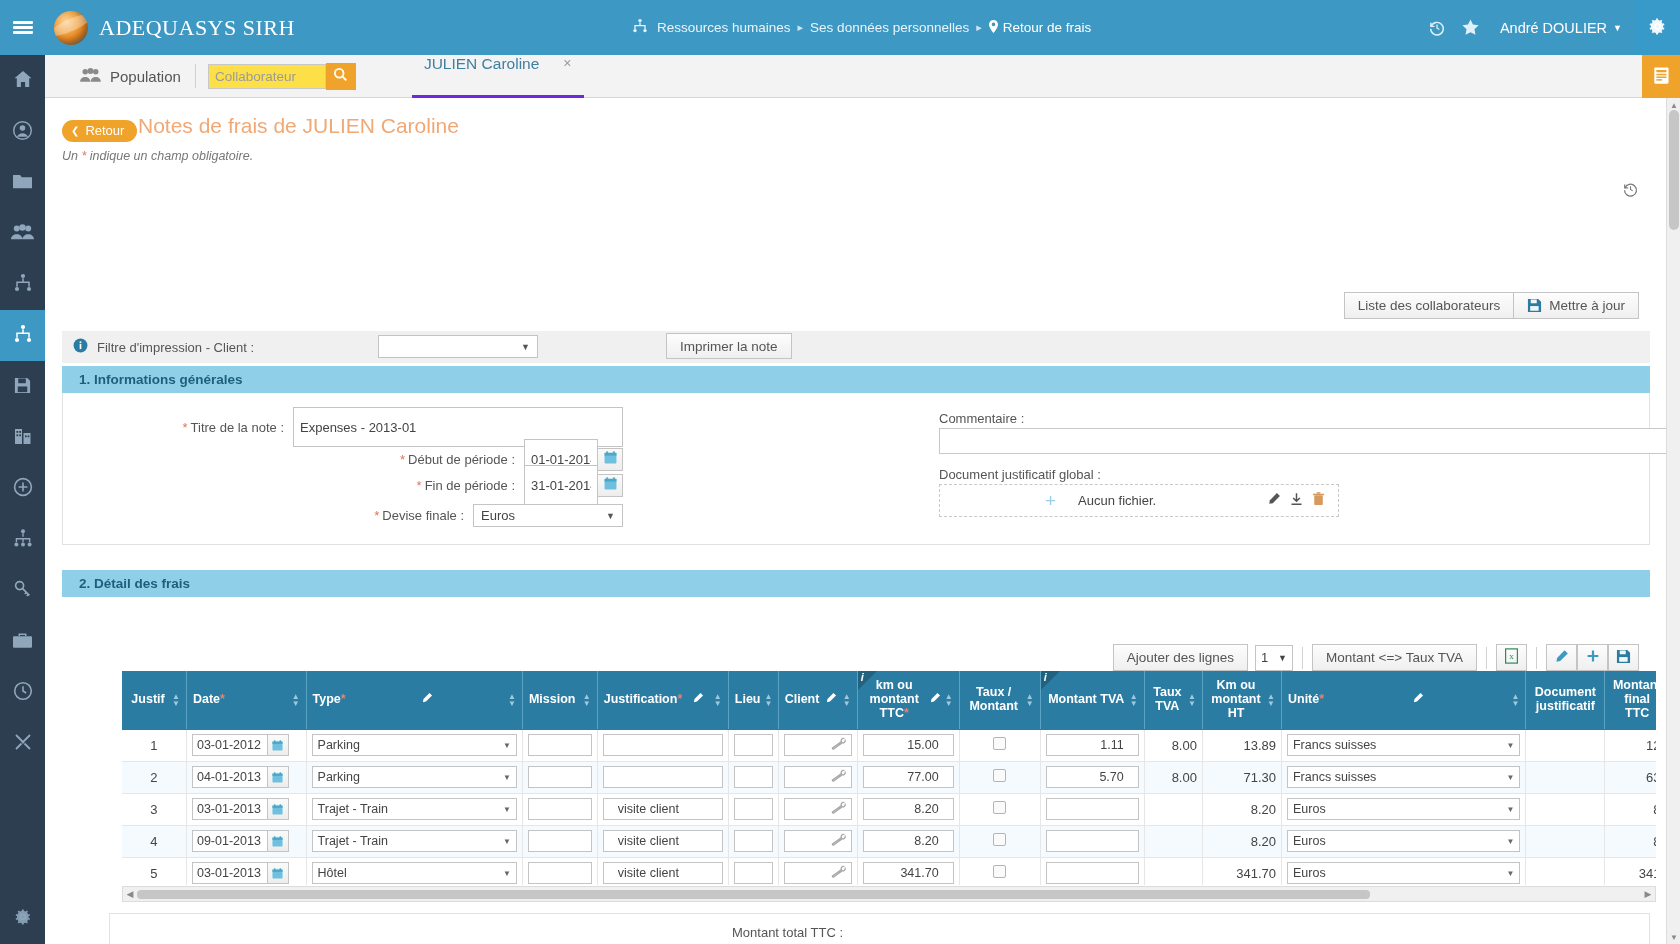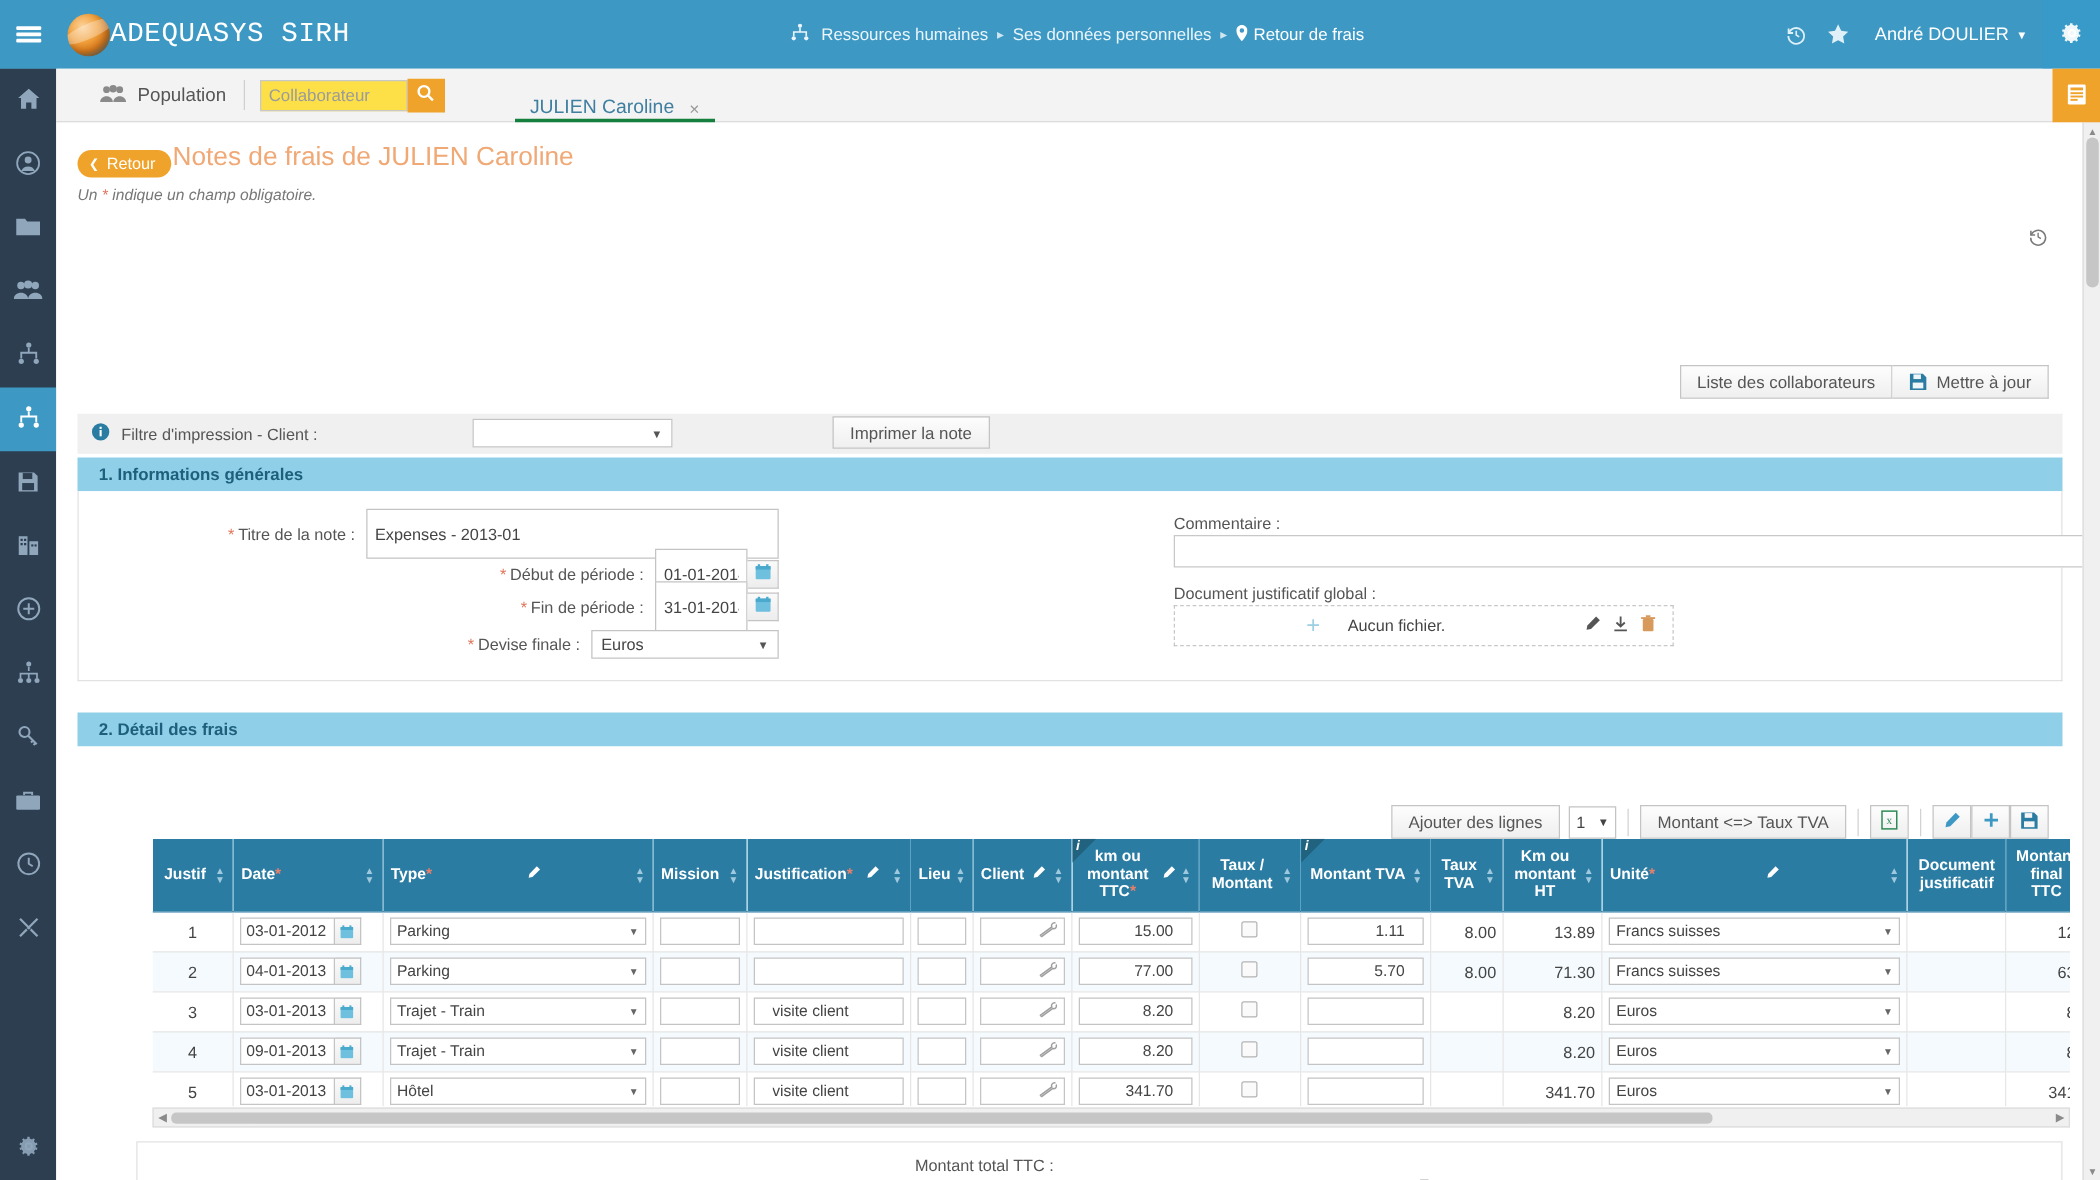--- a/index.html
+++ b/index.html
@@ -30,22 +30,22 @@
     width: 34px; height: 34px; border-radius: 50%;
     background: radial-gradient(circle at 35% 30%, #fdd29a 0%, #f0a03c 38%, #d97a1d 62%, #2f7ea8 100%);
     box-shadow: inset -3px -3px 6px rgba(0,0,0,.25);
     position: relative; overflow: hidden;
   }
   #logo-globe::after {
     content:""; position:absolute; left:-6px; top:8px; width:46px; height:12px;
     background: rgba(255,255,255,.30); transform: rotate(-24deg); border-radius: 50%;
   }
   #brand-title {
-    color: #fff; font-size: 22px; letter-spacing: .5px; 
-    font-family: Liberation Mono, monospace;
+    color: #fff; font-size: 22px; letter-spacing: .5px; margin-left: 11px;
+    font-family: Liberation Serif, serif;
   }
   #breadcrumb {
     position: absolute; left: 632px; top: 0; height: 55px;
     display: flex; align-items: center; color: #e8f3f9; font-size: 13.5px;
   }
   #breadcrumb .bc-sep { margin: 0 7px; color: #cfe6f2; font-size: 11px; }
   #breadcrumb .bc-item { color: #eaf5fb; }
   #breadcrumb .bc-item.current { color: #ffffff; }
   .bc-icon { margin-right: 9px; display: inline-block; }
   #topright {
@@ -89,22 +89,22 @@
     width: 118px; height: 25px; border: 1px solid #c8c8c8; background: #fde047;
     padding: 0 6px; font-size: 13.5px; color: #666;
     font-family: "Liberation Sans", sans-serif; outline: none;
   }
   #search-input::placeholder { color: #9b9b9b; }
   #search-go {
     width: 30px; height: 27px; background: #f0a32a; border: none;
     display: flex; align-items: center; justify-content: center; cursor: pointer;
   }
   #person-tab {
-    margin-left: 56px; height: 43px; display: flex; align-items: flex-end;
-    padding: 0 12px; border-bottom: 3px solid #15803d; cursor: pointer;
+    margin-left: 56px; height: 43px; display: flex; align-items: flex-start;
+    padding: 0 12px; border-bottom: 3px solid #6d28d9; cursor: pointer; gap: 12px;
   }
   #person-tab .pname { font-size: 15.5px; color: #3f7fa0; }
   #person-tab .pclose { margin-left: 12px; color: #9a9a9a; font-size: 14px; cursor: pointer; }
   #yellow-corner {
     position: absolute; right: 0; top: 0; width: 38px; height: 43px;
     background: #f0a32a; display: flex; align-items: center; justify-content: center;
     cursor: pointer;
   }
 
   

